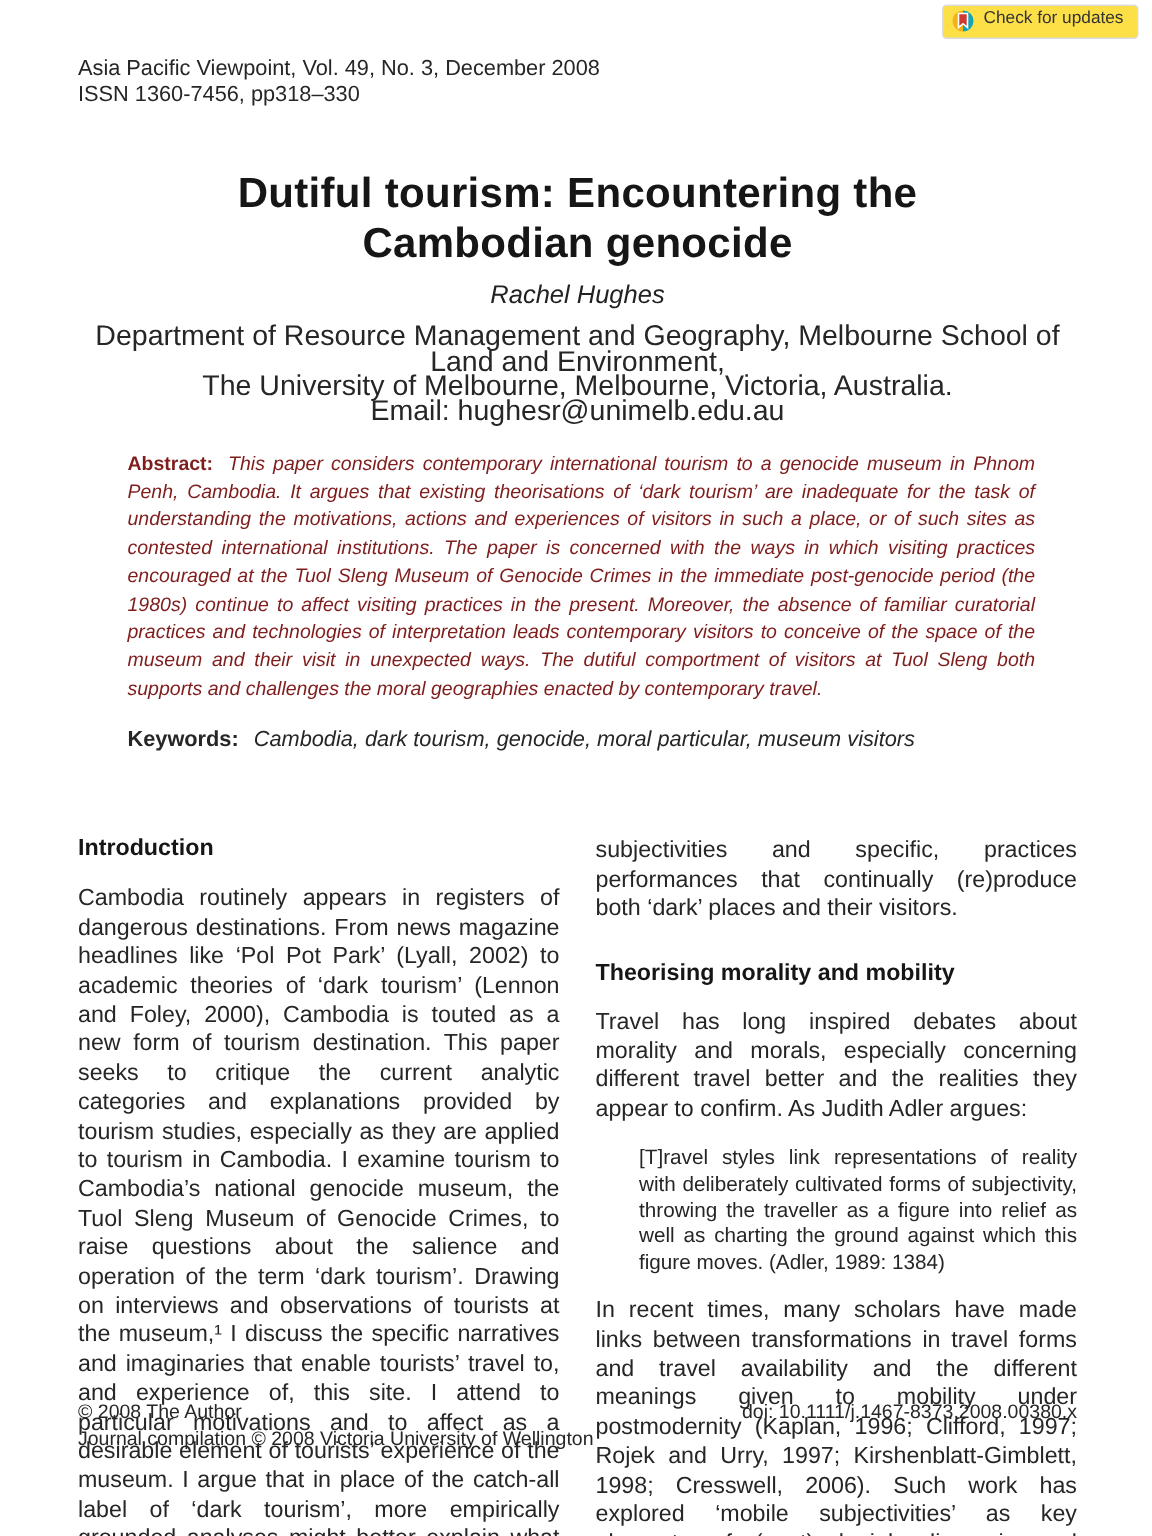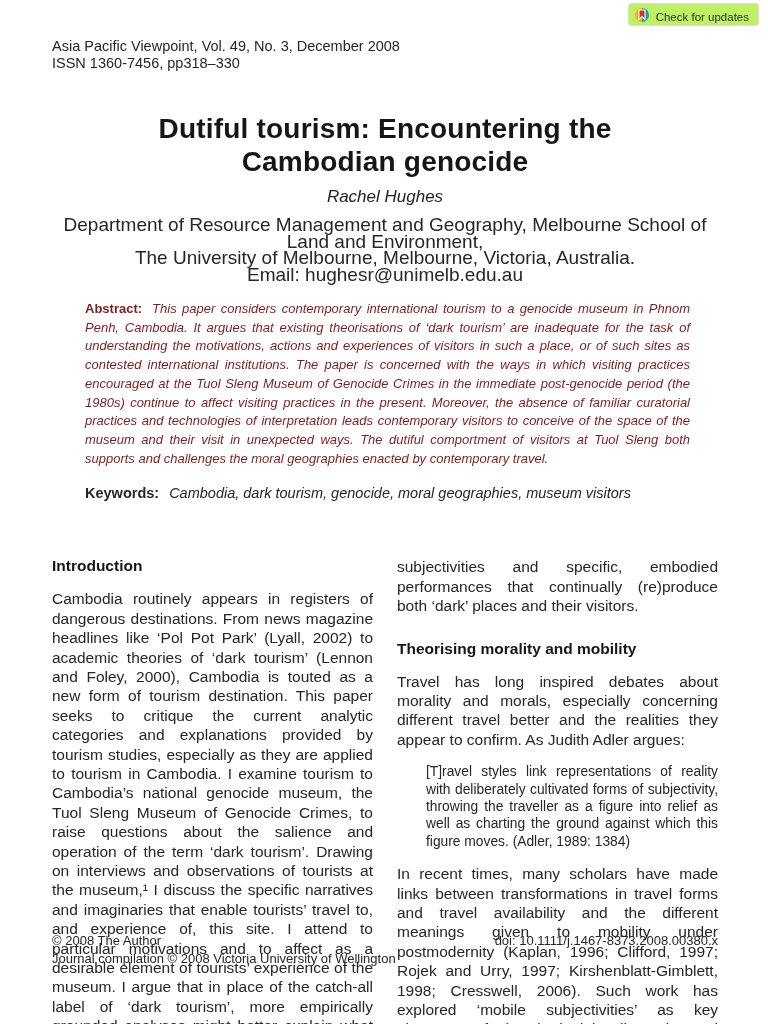--- a/index.html
+++ b/index.html
@@ -13,22 +13,22 @@
   }
   .page {
     position: absolute; inset: 0;
     padding: 38px 50px 0 52px;
     box-sizing: border-box;
   }
 
   
   .badge {
     position: absolute; top: 3px; right: 9px;
-    display: flex; align-items: flex-end; gap: 6px;
-    background: #bef264;
+    display: flex; align-items: flex-start; gap: 6px;
+    background: #fde047;
     border: 1px solid #dcdcdc;
     border-radius: 3px;
     padding: 2px 9px 2px 5px;
     cursor: pointer;
     height: 17px;
   }
   .badge-label { font-size: 11.5px; color: #333; white-space: nowrap; }
 
   
   .journal-head { font-size: 14.5px; line-height: 17px; color: #262626; }
@@ -141,30 +141,30 @@
     <div>Department of Resource Management and Geography, Melbourne School of Land and Environment,</div>
     <div>The University of Melbourne, Melbourne, Victoria, Australia.</div>
     <div>Email: hughesr@unimelb.edu.au</div>
   </div>
 
   <div class="abstract">
     <span class="label">Abstract:</span><span class="label-gap"></span><span class="text">This paper considers contemporary international tourism to a genocide museum in Phnom Penh, Cambodia. It argues that existing theorisations of ‘dark tourism’ are inadequate for the task of understanding the motivations, actions and experiences of visitors in such a place, or of such sites as contested international institutions. The paper is concerned with the ways in which visiting practices encouraged at the Tuol Sleng Museum of Genocide Crimes in the immediate post-genocide period (the 1980s) continue to affect visiting practices in the present. Moreover, the absence of familiar curatorial practices and technologies of interpretation leads contemporary visitors to conceive of the space of the museum and their visit in unexpected ways. The dutiful comportment of visitors at Tuol Sleng both supports and challenges the moral geographies enacted by contemporary travel.</span>
   </div>
 
   <div class="keywords">
-    <span class="label">Keywords:</span><span class="label-gap"></span><span class="text">Cambodia, dark tourism, genocide, moral geographies, museum visitors</span>
+    <span class="label">Keywords:</span><span class="label-gap"></span><span class="text">Cambodia, dark tourism, genocide, moral particular, museum visitors</span>
   </div>
 
   <div class="columns">
     <div class="col">
       <h2>Introduction</h2>
       <p>Cambodia routinely appears in registers of dangerous destinations. From news magazine headlines like ‘Pol Pot Park’ (Lyall, 2002) to academic theories of ‘dark tourism’ (Lennon and Foley, 2000), Cambodia is touted as a new form of tourism destination. This paper seeks to critique the current analytic categories and explanations provided by tourism studies, especially as they are applied to tourism in Cambodia. I examine tourism to Cambodia’s national genocide museum, the Tuol Sleng Museum of Genocide Crimes, to raise questions about the salience and operation of the term ‘dark tourism’. Drawing on interviews and observations of tourists at the museum,¹ I discuss the specific narratives and imaginaries that enable tourists’ travel to, and experience of, this site. I attend to particular motivations and to affect as a desirable element of tourists’ experience of the museum. I argue that in place of the catch-all label of ‘dark tourism’, more empirically grounded analyses might better explain what is, in practice, an array of tourisms, each entailing different histories, geographies, tourist</p>
     </div>
     <div class="col">
-      <p>subjectivities and specific, embodied performances that continually (re)produce both ‘dark’ places and their visitors.</p>
+      <p>subjectivities and specific, practices performances that continually (re)produce both ‘dark’ places and their visitors.</p>
       <h2 class="h2-spaced">Theorising morality and mobility</h2>
       <p>Travel has long inspired debates about morality and morals, especially concerning different travel better and the realities they appear to confirm. As Judith Adler argues:</p>
       <p class="quote">[T]ravel styles link representations of reality with deliberately cultivated forms of subjectivity, throwing the traveller as a figure into relief as well as charting the ground against which this figure moves. (Adler, 1989: 1384)</p>
       <p>In recent times, many scholars have made links between transformations in travel forms and travel availability and the different meanings given to mobility under postmodernity (Kaplan, 1996; Clifford, 1997; Rojek and Urry, 1997; Kirshenblatt-Gimblett, 1998; Cresswell, 2006). Such work has explored ‘mobile subjectivities’ as key elements of (post)colonial, diasporic and transnational conditions. Of all mobile figures,</p>
     </div>
   </div>
 
   <div class="footer">
     <div>
       <div>© 2008 The Author</div>

